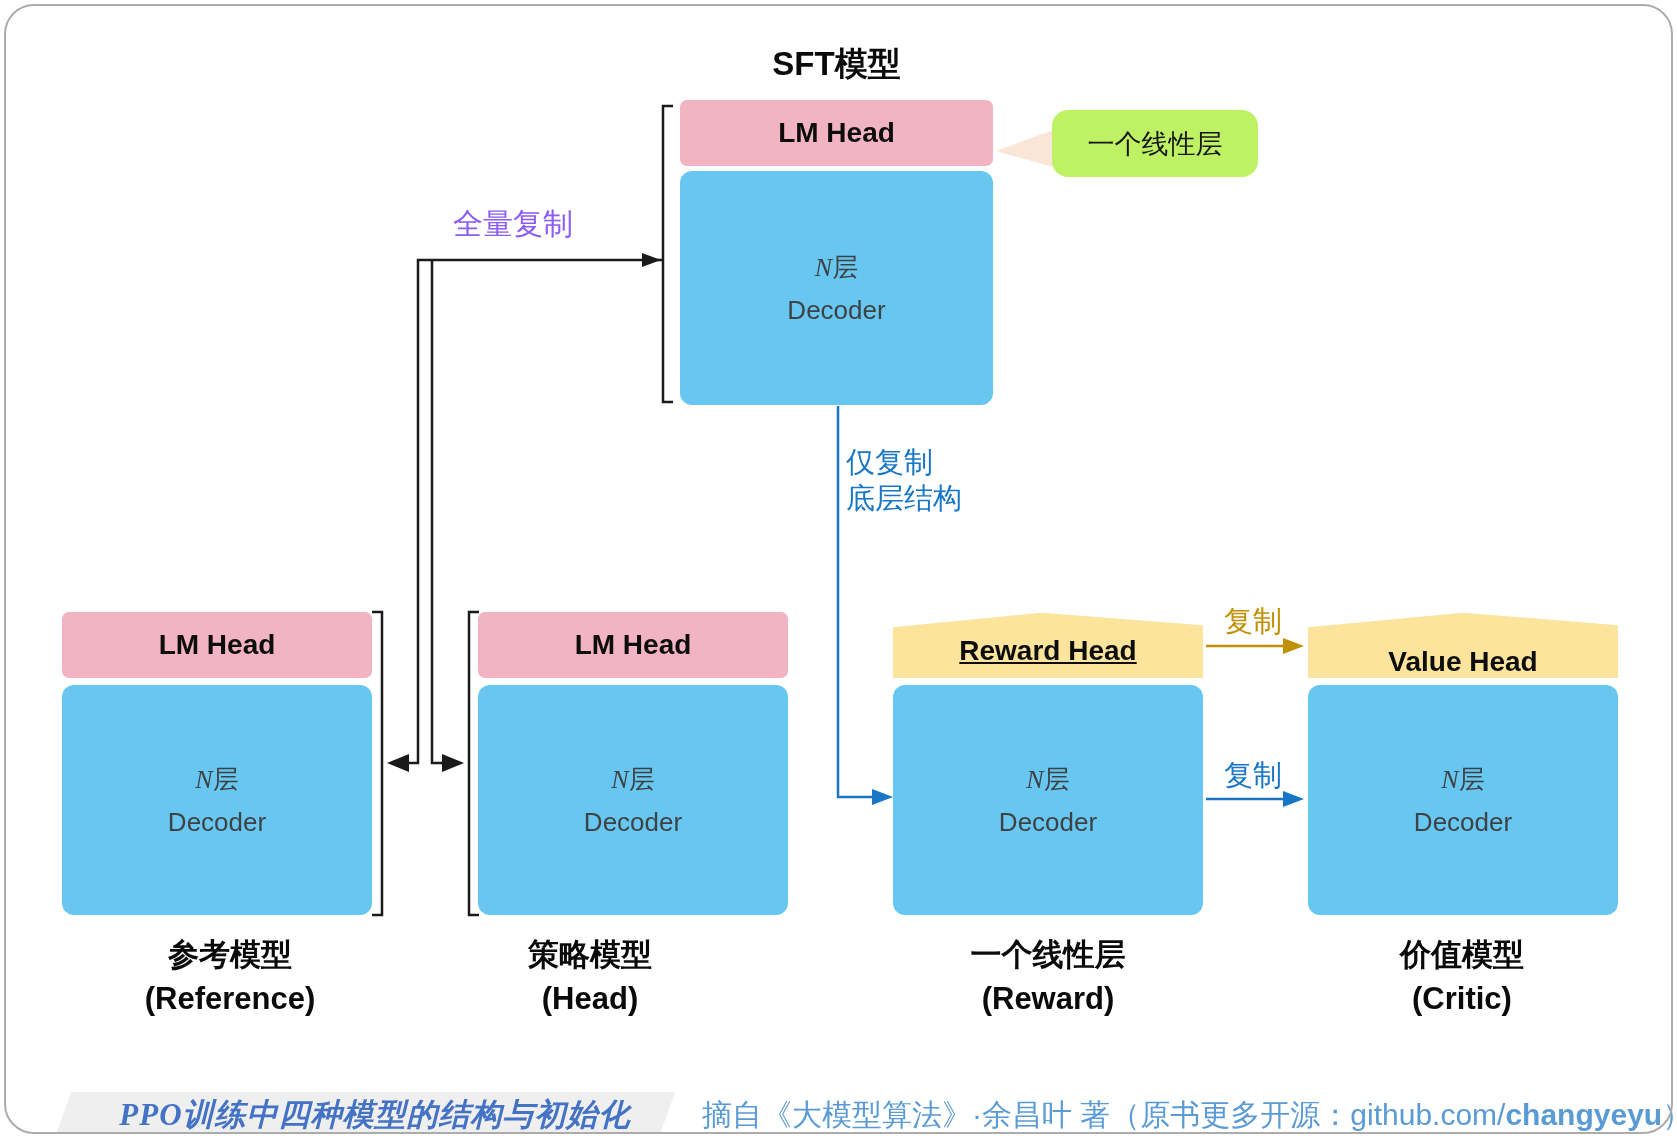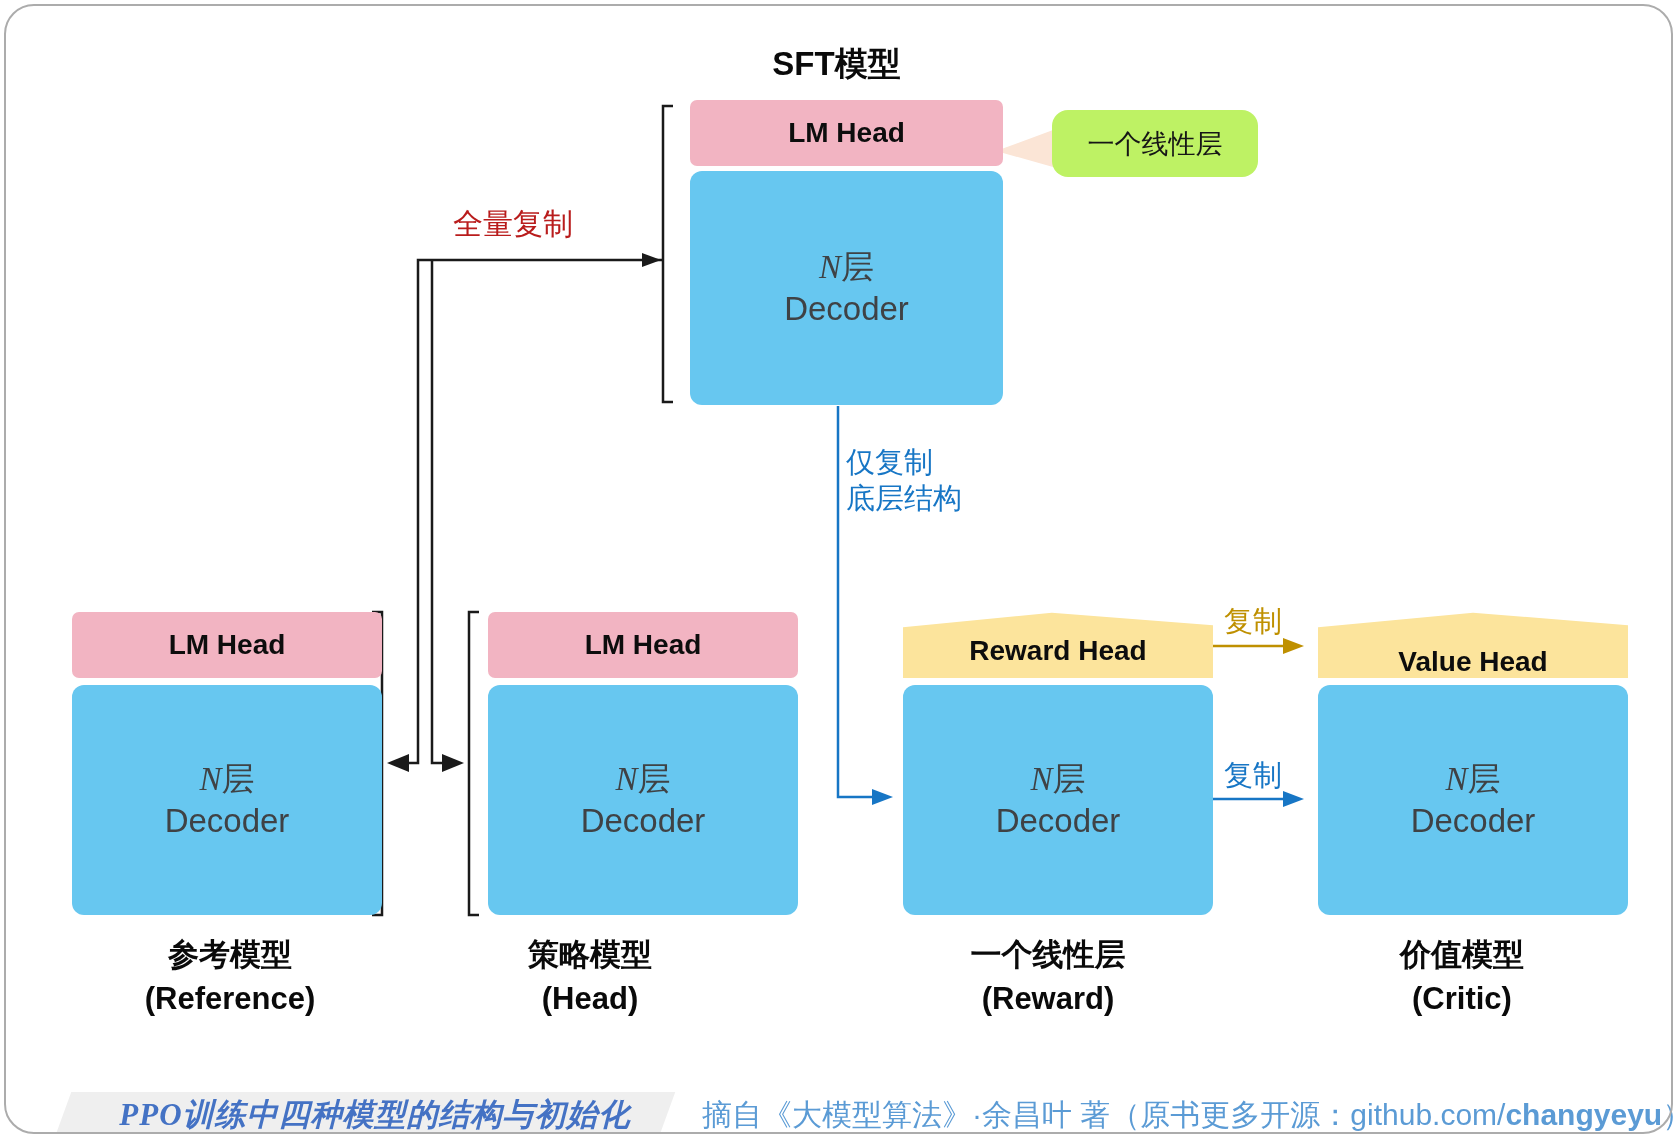--- a/index.html
+++ b/index.html
@@ -5,40 +5,40 @@
   html,body { margin:0; padding:0; background:#fff; }
   .canvas {
     position:relative; width:1677px; height:1138px; background:#ffffff;
     font-family:"Liberation Sans", sans-serif; overflow:hidden; color:#111;
   }
   .frame {
     position:absolute; left:4px; top:4px; right:4px; bottom:4px;
     border:2px solid #ACACAC; border-radius:30px; pointer-events:none;
   }
   .overlay { position:absolute; left:0; top:0; width:1677px; height:1138px; pointer-events:none; }
-  .box { position:absolute; display:flex; align-items:center; justify-content:center; box-sizing:border-box;margin-left:10px; }
+  .box { position:absolute; display:flex; align-items:center; justify-content:center; box-sizing:border-box; }
 
   .sft-title { position:absolute; left:680px; top:42px; width:313px; text-align:center;
                font-size:33px; font-weight:bold; color:#0a0a0a; }
 
   .head-pink { background:#F2B4C2; border-radius:7px; font-weight:bold; font-size:28px; color:#0d0d0d; }
   .decoder-box { background:#67C7F0; border-radius:12px; flex-direction:column;
-                 color:#3F4245; font-size:33px; text-align:center; line-height:42px; }
+                 color:#3F4245; font-size:26px; text-align:center; line-height:42px; }
   .decoder-box .n { font-family:"Liberation Serif", serif; font-style:italic; }
 
   .head-gold { background:#FCE49C; font-weight:bold; font-size:28px; color:#0d0d0d; padding-top:12px; }
-  .clip-reward { clip-path:polygon(0 23%, 48% 1%, 100% 20%, 100% 100%, 0 100%); }
+  .clip-reward { clip-path:polygon(0 23%, 48% 1%, 100% 20%, 100% 100%, 0 100%);text-decoration:underline; }
   .clip-value  { clip-path:polygon(0 23%, 50% 1%, 100% 20%, 100% 100%, 0 100%); }
 
   .callout-box { position:absolute; left:1052px; top:110px; width:206px; height:67px;
                  background:#bef264; border-radius:16px; display:flex; align-items:center;
                  justify-content:center; font-size:27px; color:#161616; }
 
   .full-copy-label { position:absolute; left:428px; top:204px; width:170px; text-align:center;
-                     font-size:30px; color:#b91c1c; }
+                     font-size:30px; color:#8b5cf6; }
   .structure-copy-label { position:absolute; left:846px; top:444px; font-size:29px;
                           color:#1776C5; line-height:36px; }
   .copy-label { position:absolute; width:92px; text-align:center; font-size:29px; }
   .copy-gold { left:1207px; top:602px; color:#BF9000; }
   .copy-blue { left:1207px; top:756px; color:#1776C5; }
 
   .model-label { position:absolute; width:320px; text-align:center; font-weight:bold;
                  color:#0a0a0a; font-size:31px; line-height:44px; top:933px; }
 
   .footer-bar { position:absolute; left:64px; top:1092px; width:604px; height:40px;

